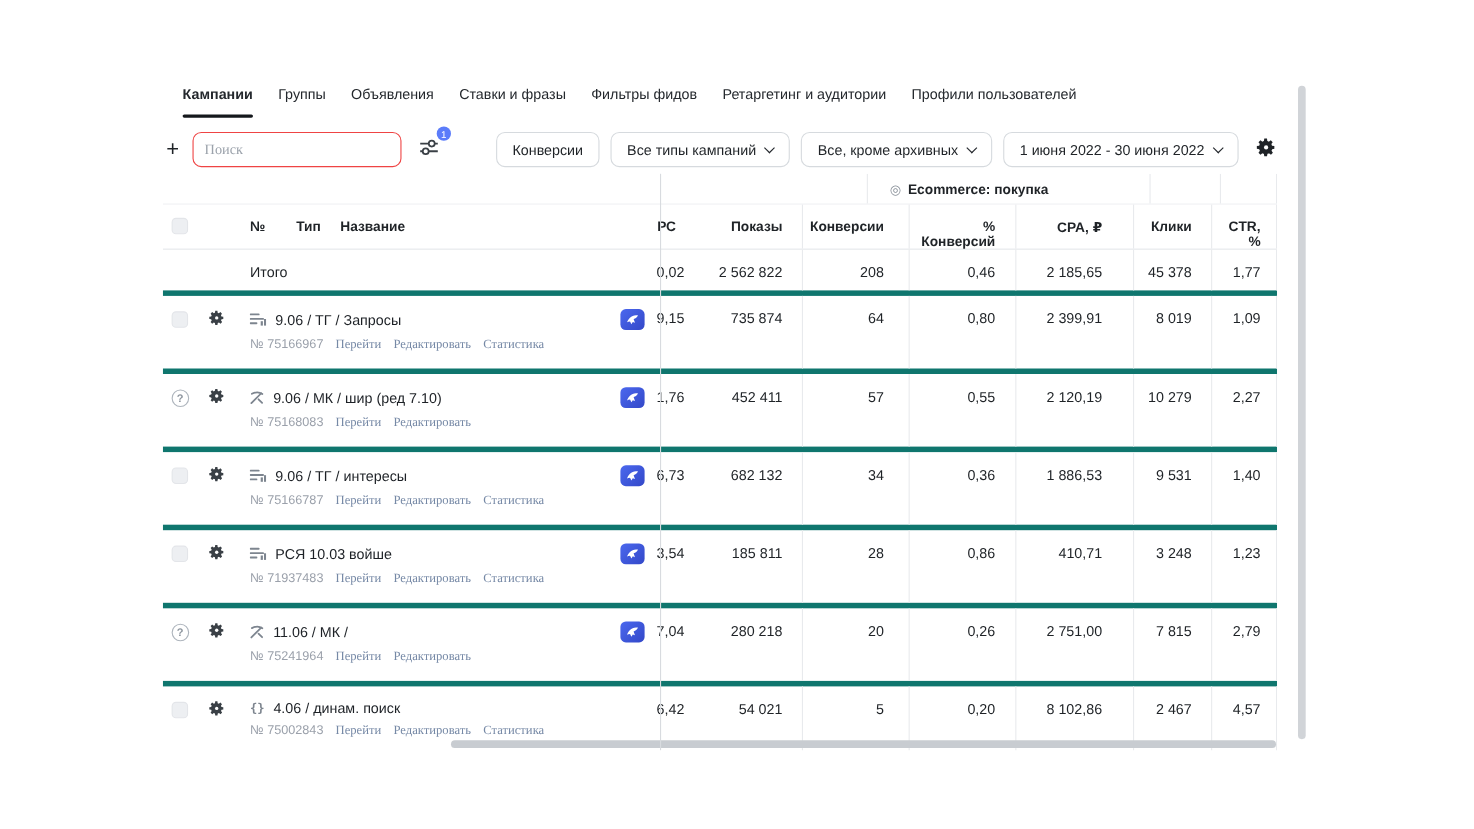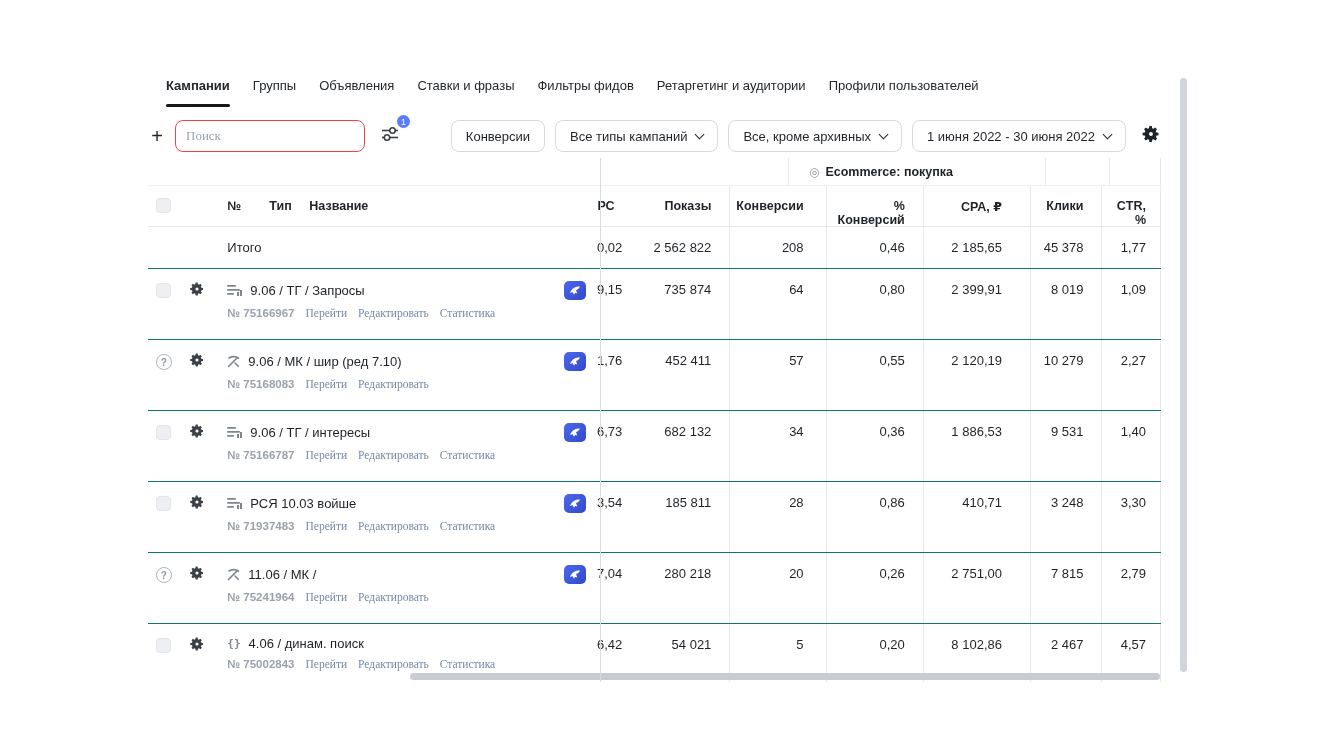--- a/index.html
+++ b/index.html
@@ -24,21 +24,21 @@
   .tb-right{margin-left:auto;display:flex;align-items:center;gap:10px;}
   .btn{height:32px;background:#fff;border:1px solid #d6dade;border-radius:8px;padding:0 14px;font-size:13px;color:#1f2327;
        display:flex;align-items:center;gap:9px;cursor:pointer;white-space:nowrap;box-sizing:border-box;}
   .chev{width:6px;height:6px;border-right:1.5px solid #24282d;border-bottom:1.5px solid #24282d;
         transform:rotate(45deg);margin-top:-3px;}
   .gearbtn{width:30px;height:30px;display:flex;align-items:center;justify-content:center;cursor:pointer;}
 
   
   .table{position:absolute;left:148px;top:158px;width:1013px;height:524px;overflow:hidden;}
   .frozen-line{position:absolute;left:600px;top:158px;width:1px;height:524px;background:#d8dbdf;z-index:6;}
-  .trow{display:flex;box-sizing:border-box;border-bottom:1px solid #0f766e;}
+  .trow{display:flex;box-sizing:border-box;border-bottom:5px solid #0f766e;}
   .cell{box-sizing:border-box;}
   .c-check{width:32px;display:flex;justify-content:center;padding-top:14px;}
   .c-gear{width:36px;display:flex;justify-content:center;padding-top:12px;}
   .c-name{width:384px;padding:12px 0 0 12px;position:relative;}
   .c-num{font-size:13px;text-align:right;padding-top:13px;color:#1f2327;}
   .c-rc{width:30px;padding-right:3px;}
   .c-shows{width:105px;padding-right:18px;}
   .c-conversions{width:97px;padding-right:22px;border-left:1px solid #e8eaed;}
   .c-convrate{width:98px;padding-right:18px;border-left:1px solid #e8eaed;}
   .c-cpa{width:98px;padding-right:18px;border-left:1px solid #e8eaed;}
@@ -63,21 +63,21 @@
 
   .srow{height:42px;}
   .srow .c-name{padding-top:13px;font-size:13px;}
 
   .drow{height:71px;}
   .nline{display:flex;align-items:center;gap:8px;}
   .cname{font-size:13px;font-weight:500;color:#1d2126;cursor:pointer;}
   .badge{margin-left:auto;margin-right:10px;width:22px;height:19px;border-radius:5px;
          background:linear-gradient(135deg,#4b68ee,#3348c8);display:flex;align-items:center;justify-content:center;flex:0 0 auto;}
   .lline{margin-top:7px;display:flex;gap:11px;font-size:11.5px;align-items:center;}
-  .cnum{color:#9ba1ab;font-weight:bold;}
+  .cnum{color:#9ba1ab;}
   .rlink{color:#7689a6;text-decoration:none;cursor:pointer;font-family:Liberation Serif, serif;}
   .rlink:empty{display:none;}
   .checkbox{width:15px;height:15px;border-radius:4px;background:#edeff2;border:1px solid #e3e5e9;cursor:pointer;box-sizing:border-box;}
   .help{width:16px;height:16px;border-radius:50%;border:1.5px solid #aeb5bd;color:#8d959e;font-size:10px;font-weight:700;
         display:flex;align-items:center;justify-content:center;cursor:pointer;box-sizing:border-box;}
   .ticon{display:flex;align-items:center;flex:0 0 auto;}
   .braces{font-family:"DejaVu Sans Mono",monospace;font-size:11px;font-weight:700;color:#7d858f;}
   .gearicon{cursor:pointer;display:flex;}
 
   
@@ -355,21 +355,21 @@
         <a class="rlink">Редактировать</a>
         <a class="rlink">Статистика</a>
       </div>
     </div>
     <div class="cell c-num c-rc">3,54</div>
     <div class="cell c-num c-shows">185 811</div>
     <div class="cell c-num c-conversions">28</div>
     <div class="cell c-num c-convrate">0,86</div>
     <div class="cell c-num c-cpa">410,71</div>
     <div class="cell c-num c-clicks">3 248</div>
-    <div class="cell c-num c-ctr">3,30</div>
+    <div class="cell c-num c-ctr">1,23</div>
   </div>
 
   <div class="trow drow">
     <div class="cell c-check">
         <div class="help">?</div>
       </div>
     <div class="cell c-gear">
         <span class="gearicon">
           <svg width="16" height="16" viewBox="0 0 24 24">
             <path fill="#3a4046" d="M12 8a4 4 0 100 8 4 4 0 000-8zm9 5.5v-3l-2.6-.4a6.7 6.7 0 00-.7-1.7l1.5-2.1-2.1-2.2-2.2 1.6c-.5-.3-1-.6-1.6-.7L13 2.3h-3l-.4 2.7c-.6.1-1.1.4-1.6.7L5.8 4.1 3.7 6.3l1.5 2.1c-.3.6-.5 1.1-.7 1.7l-2.6.4v3l2.6.4c.2.6.4 1.2.7 1.7l-1.5 2.1 2.1 2.2 2.2-1.6c.5.3 1 .6 1.6.7l.4 2.7h3l.5-2.7c.6-.1 1.1-.4 1.6-.7l2.2 1.6 2.1-2.2-1.5-2.1c.3-.6.5-1.1.7-1.7l2.6-.4z"></path>

